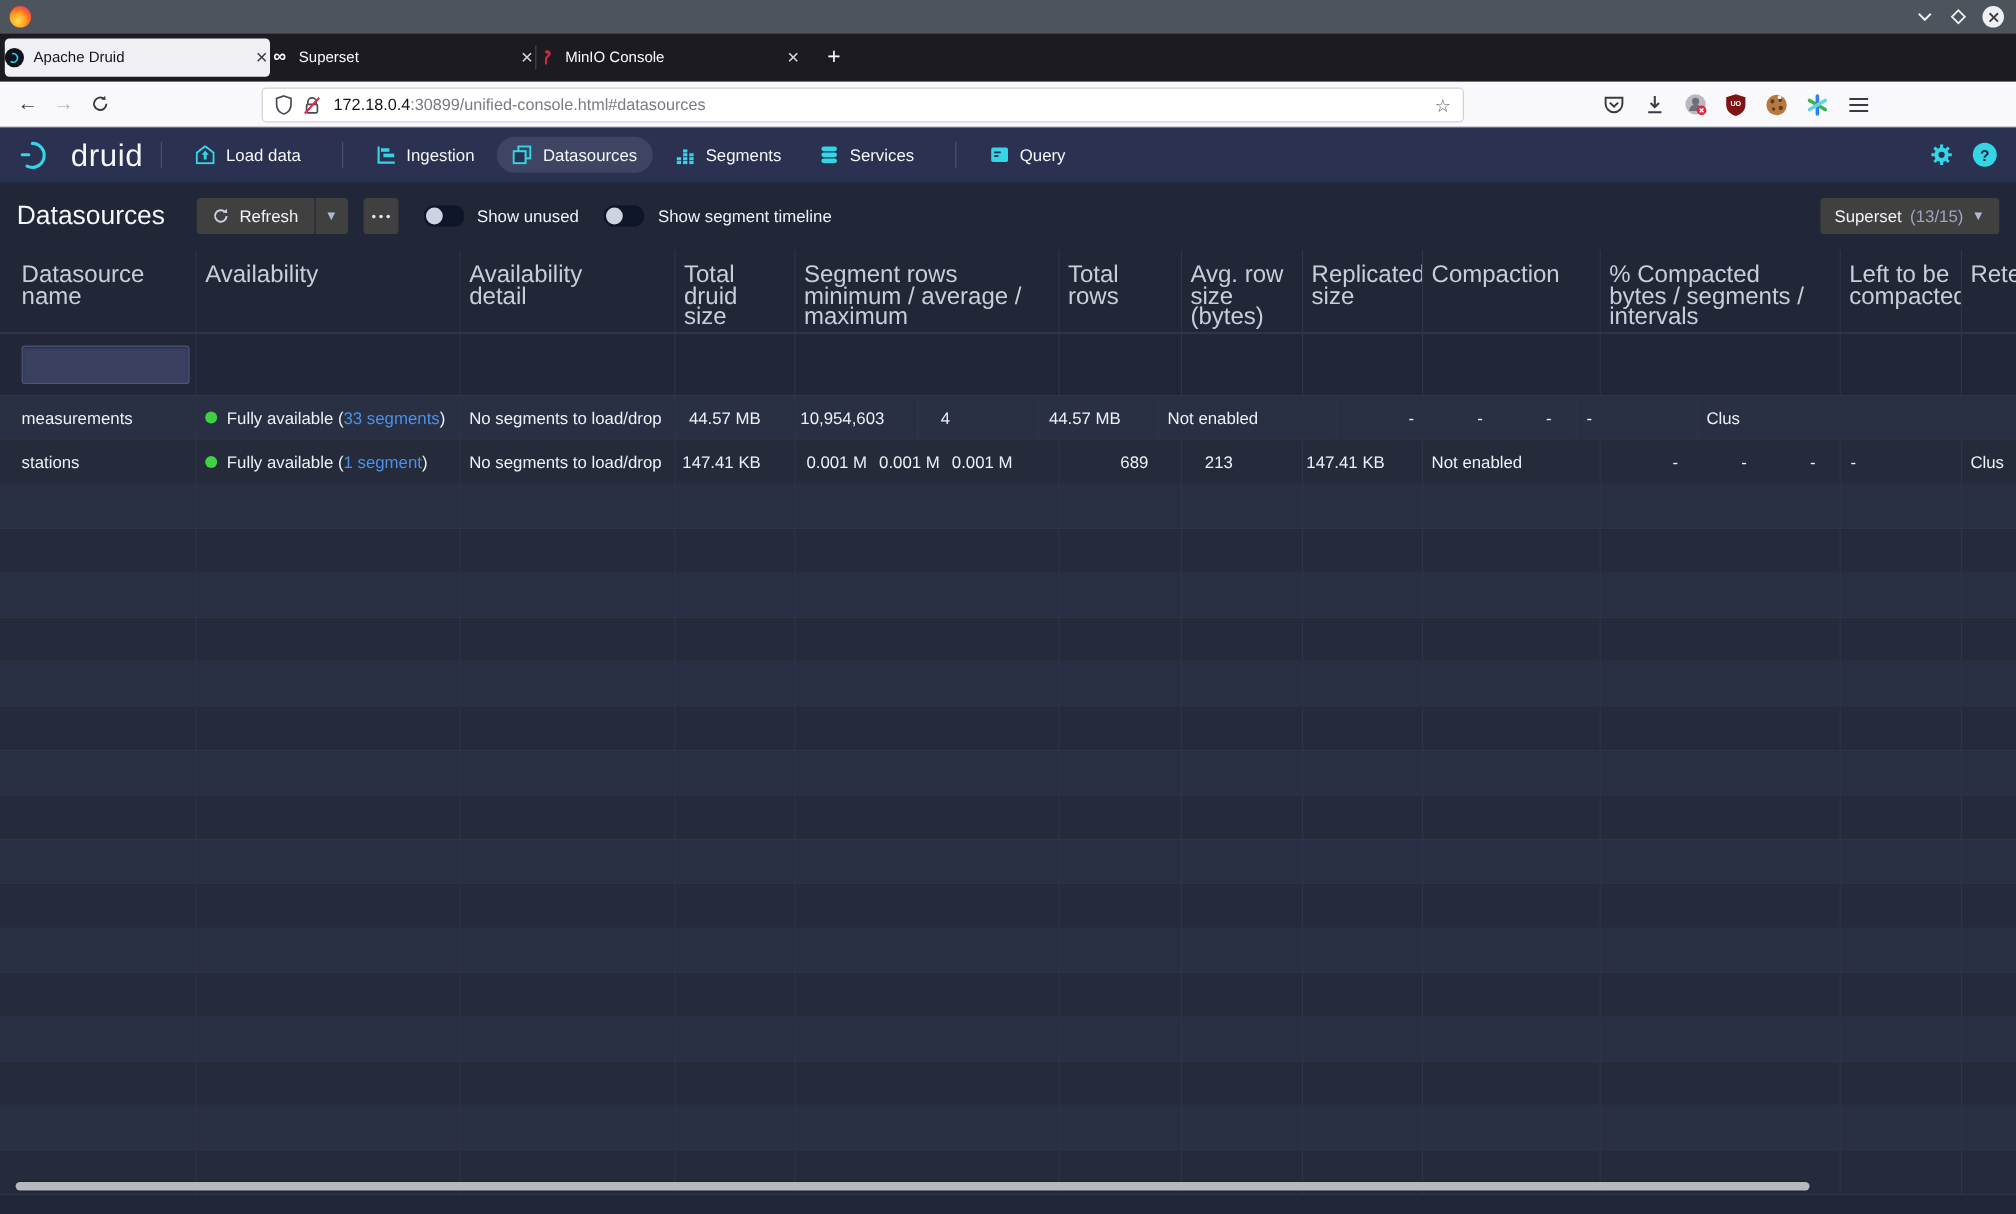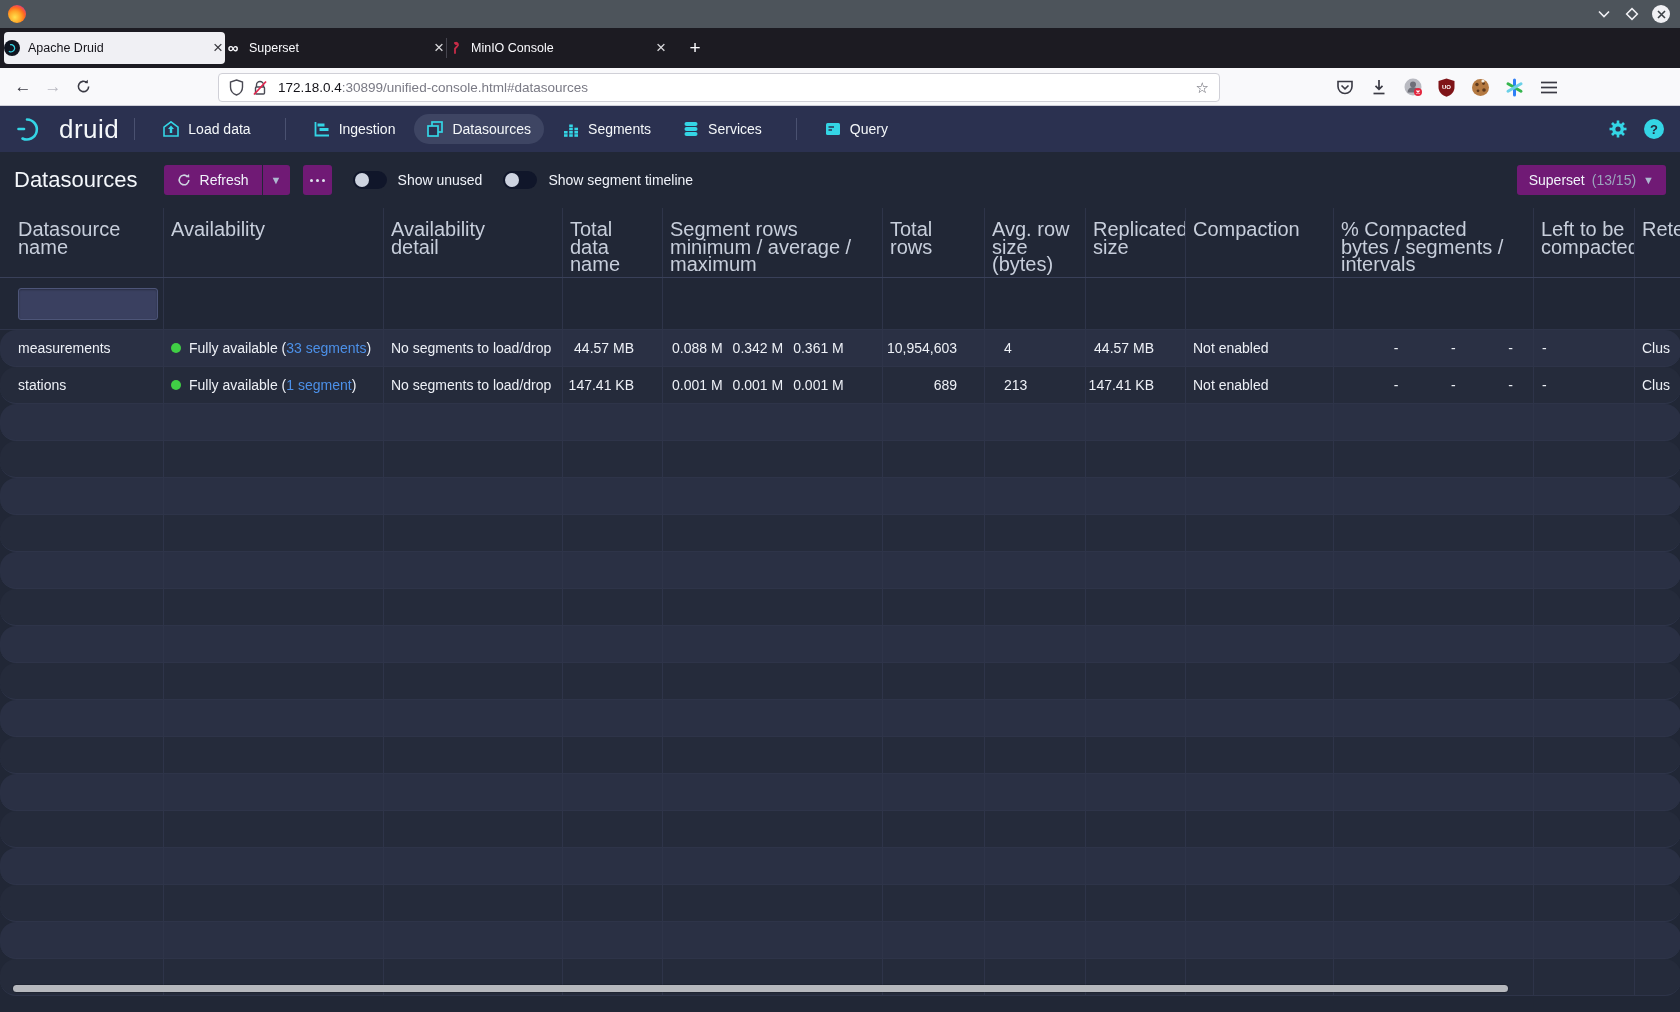--- a/index.html
+++ b/index.html
@@ -50,42 +50,42 @@
   .brand-name { color:#f5f8fa; font-size:26px; letter-spacing:.5px; }
   .nav-divider { width:1px; height:22px; background:#4a5170; margin:0 15px; }
   .nav-item { display:flex; align-items:center; gap:9px; padding:7px 13px; border-radius:17px; color:#f5f8fa; font-size:14px; margin-right:6px; white-space:nowrap; }
   .nav-item.active { background:#3e4563; }
   .nav-right { margin-left:auto; display:flex; align-items:center; gap:16px; }
   .help-btn { width:20px; height:20px; border-radius:50%; background:#34d5e5; color:#22283c; font-size:13px; font-weight:bold; display:flex; align-items:center; justify-content:center; }
 
   
   .viewheader { height:56px; display:flex; align-items:center; padding:0 14px; }
   .view-title { color:#f4f7fb; font-size:22px; font-weight:500; }
-  .btn { background:#701a75; border-radius:3px; height:30px; display:flex; align-items:center; color:#f0f3fa; font-size:14px; }
+  .btn { background:#404040; border-radius:3px; height:30px; display:flex; align-items:center; color:#f0f3fa; font-size:14px; }
   .btn-group { display:flex; gap:1px; margin-left:26px; }
   .btn-refresh { padding:0 13px; gap:9px; border-radius:3px 0 0 3px; }
   .btn-caret { width:27px; justify-content:center; border-radius:0 3px 3px 0; color:#aeb8d0; font-size:11px; }
   .btn-more { width:29px; justify-content:center; margin-left:13px; gap:3px; }
   .dot3 { width:3px; height:3px; border-radius:50%; background:#dfe4ee; }
   .switch { width:34px; height:18px; border-radius:9px; background:#10162a; margin-left:21px; position:relative; flex:0 0 auto; }
   .switch .knob { position:absolute; left:2px; top:2px; width:14px; height:14px; border-radius:50%; background:#cdd3e0; }
   .switch-label { color:#f0f3fa; font-size:14px; margin-left:11px; white-space:nowrap; }
   .btn-columns { margin-left:auto; padding:0 12px; gap:7px; }
   .col-count { color:#9ba5bd; }
   .caret { color:#aeb8d0; font-size:11px; }
 
   
   .table { position:absolute; top:208px; left:0; width:1680px; height:804px; overflow:hidden; }
   .thead-row, .tfilter-row, .tr { display:flex; width:1681px; }
   .th, .tf, .td { border-right:1px solid #2e3449; flex:0 0 auto; overflow:hidden; }
   .thead-row { height:70px; border-bottom:1px solid #394059; }
   .th { padding:13px 7px 0 7px; color:#c7cedb; font-size:20px; line-height:17.5px; }
   .tfilter-row { height:52px; border-bottom:1px solid #2e3449; }
   .filter-input { margin:10px 0 0 18px; width:140px; height:32px; background:#3a4060; border:1px solid #4d5578; border-radius:3px; outline:none; color:#f0f3fa; font-size:14px; padding:0 8px; box-shadow:inset 0 1px 2px rgba(0,0,0,.3); }
-  .tr { height:37px; border-bottom:1px solid #2e3449;border-radius:16px; }
+  .tr { height:37px; border-bottom:1px solid #2e3449; }
   .tr.even { background:#2a3044; }
   .tr.odd { background:#252b3b; }
   .td { display:flex; align-items:center; color:#edf0f6; font-size:14px; padding-left:7px; white-space:nowrap; }
   .col-name { width:164px; } .td.col-name, .th.col-name { padding-left:18px; }
   .col-availability { width:220px; }
   .col-availability_detail { width:179px; }
   .col-total_data_size { width:100px; }
   .td.col-total_data_size { justify-content:flex-end; padding-right:28px; }
   .col-segment_rows { width:220px; } .td.col-segment_rows { padding-left:9px; }
   .col-total_rows { width:102px; }
@@ -368,21 +368,21 @@
         </div>
         <div class="th col-availability">
           <div>Availability</div>
         </div>
         <div class="th col-availability_detail">
           <div>Availability</div>
           <div>detail</div>
         </div>
         <div class="th col-total_data_size">
           <div>Total</div>
-          <div>data name</div>
+          <div>druid size</div>
         </div>
         <div class="th col-segment_rows">
           <div>Segment rows</div>
           <div>minimum / average / maximum</div>
         </div>
         <div class="th col-total_rows">
           <div>Total</div>
           <div>rows</div>
         </div>
         <div class="th col-avg_row_size">
@@ -425,25 +425,20 @@
       <div class="tr even">
         <div class="td col-name">measurements</div>
         <div class="td col-availability">
           <div class="avail-dot"></div>
           <span>Fully available (</span>
           <a class="link" href="#">33 segments</a>
           <span>)</span>
         </div>
         <div class="td col-availability_detail">No segments to load/drop</div>
         <div class="td col-total_data_size">44.57 MB</div>
-        <div class="td col-segment_rows">
-          <span class="seg">0.088 M</span>
-          <span class="seg">0.342 M</span>
-          <span class="seg">0.361 M</span>
-        </div>
         <div class="td col-total_rows">10,954,603</div>
         <div class="td col-avg_row_size">4</div>
         <div class="td col-replicated_size">44.57 MB</div>
         <div class="td col-compaction">Not enabled</div>
         <div class="td col-pct_compacted">
           <span class="pct">-</span>
           <span class="pct">-</span>
           <span class="pct">-</span>
         </div>
         <div class="td col-left_to_be_compacted">-</div>

